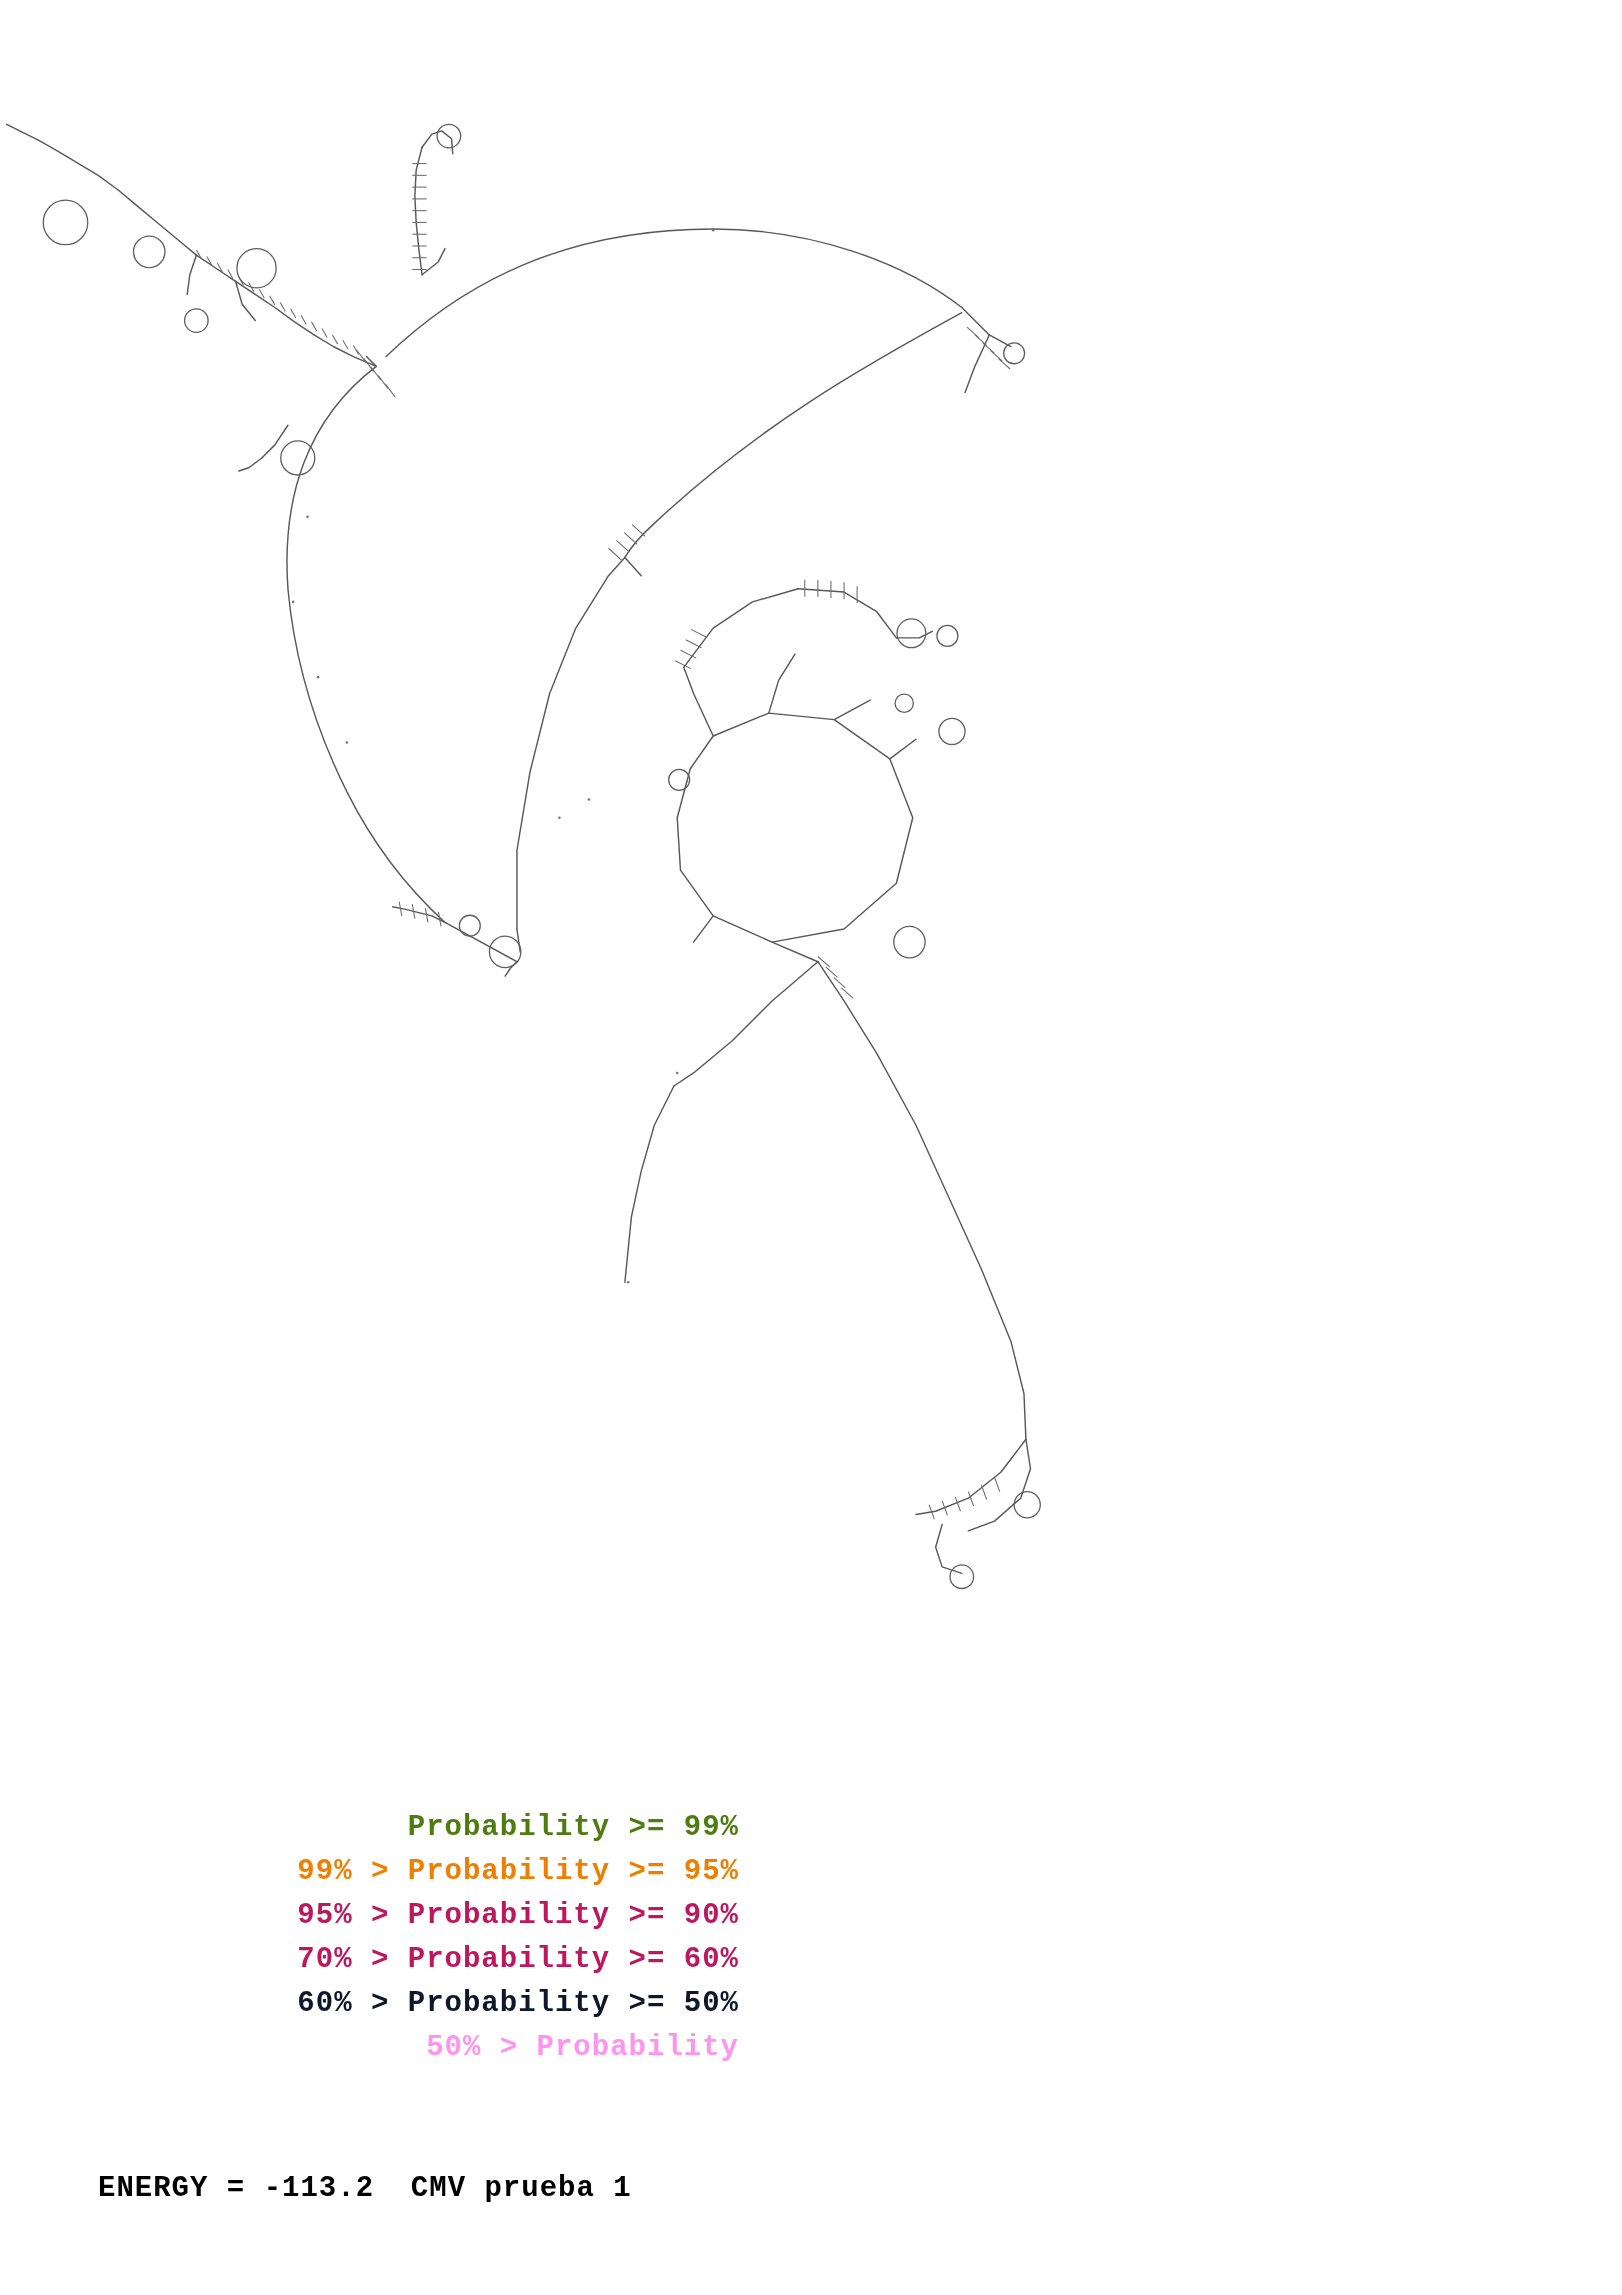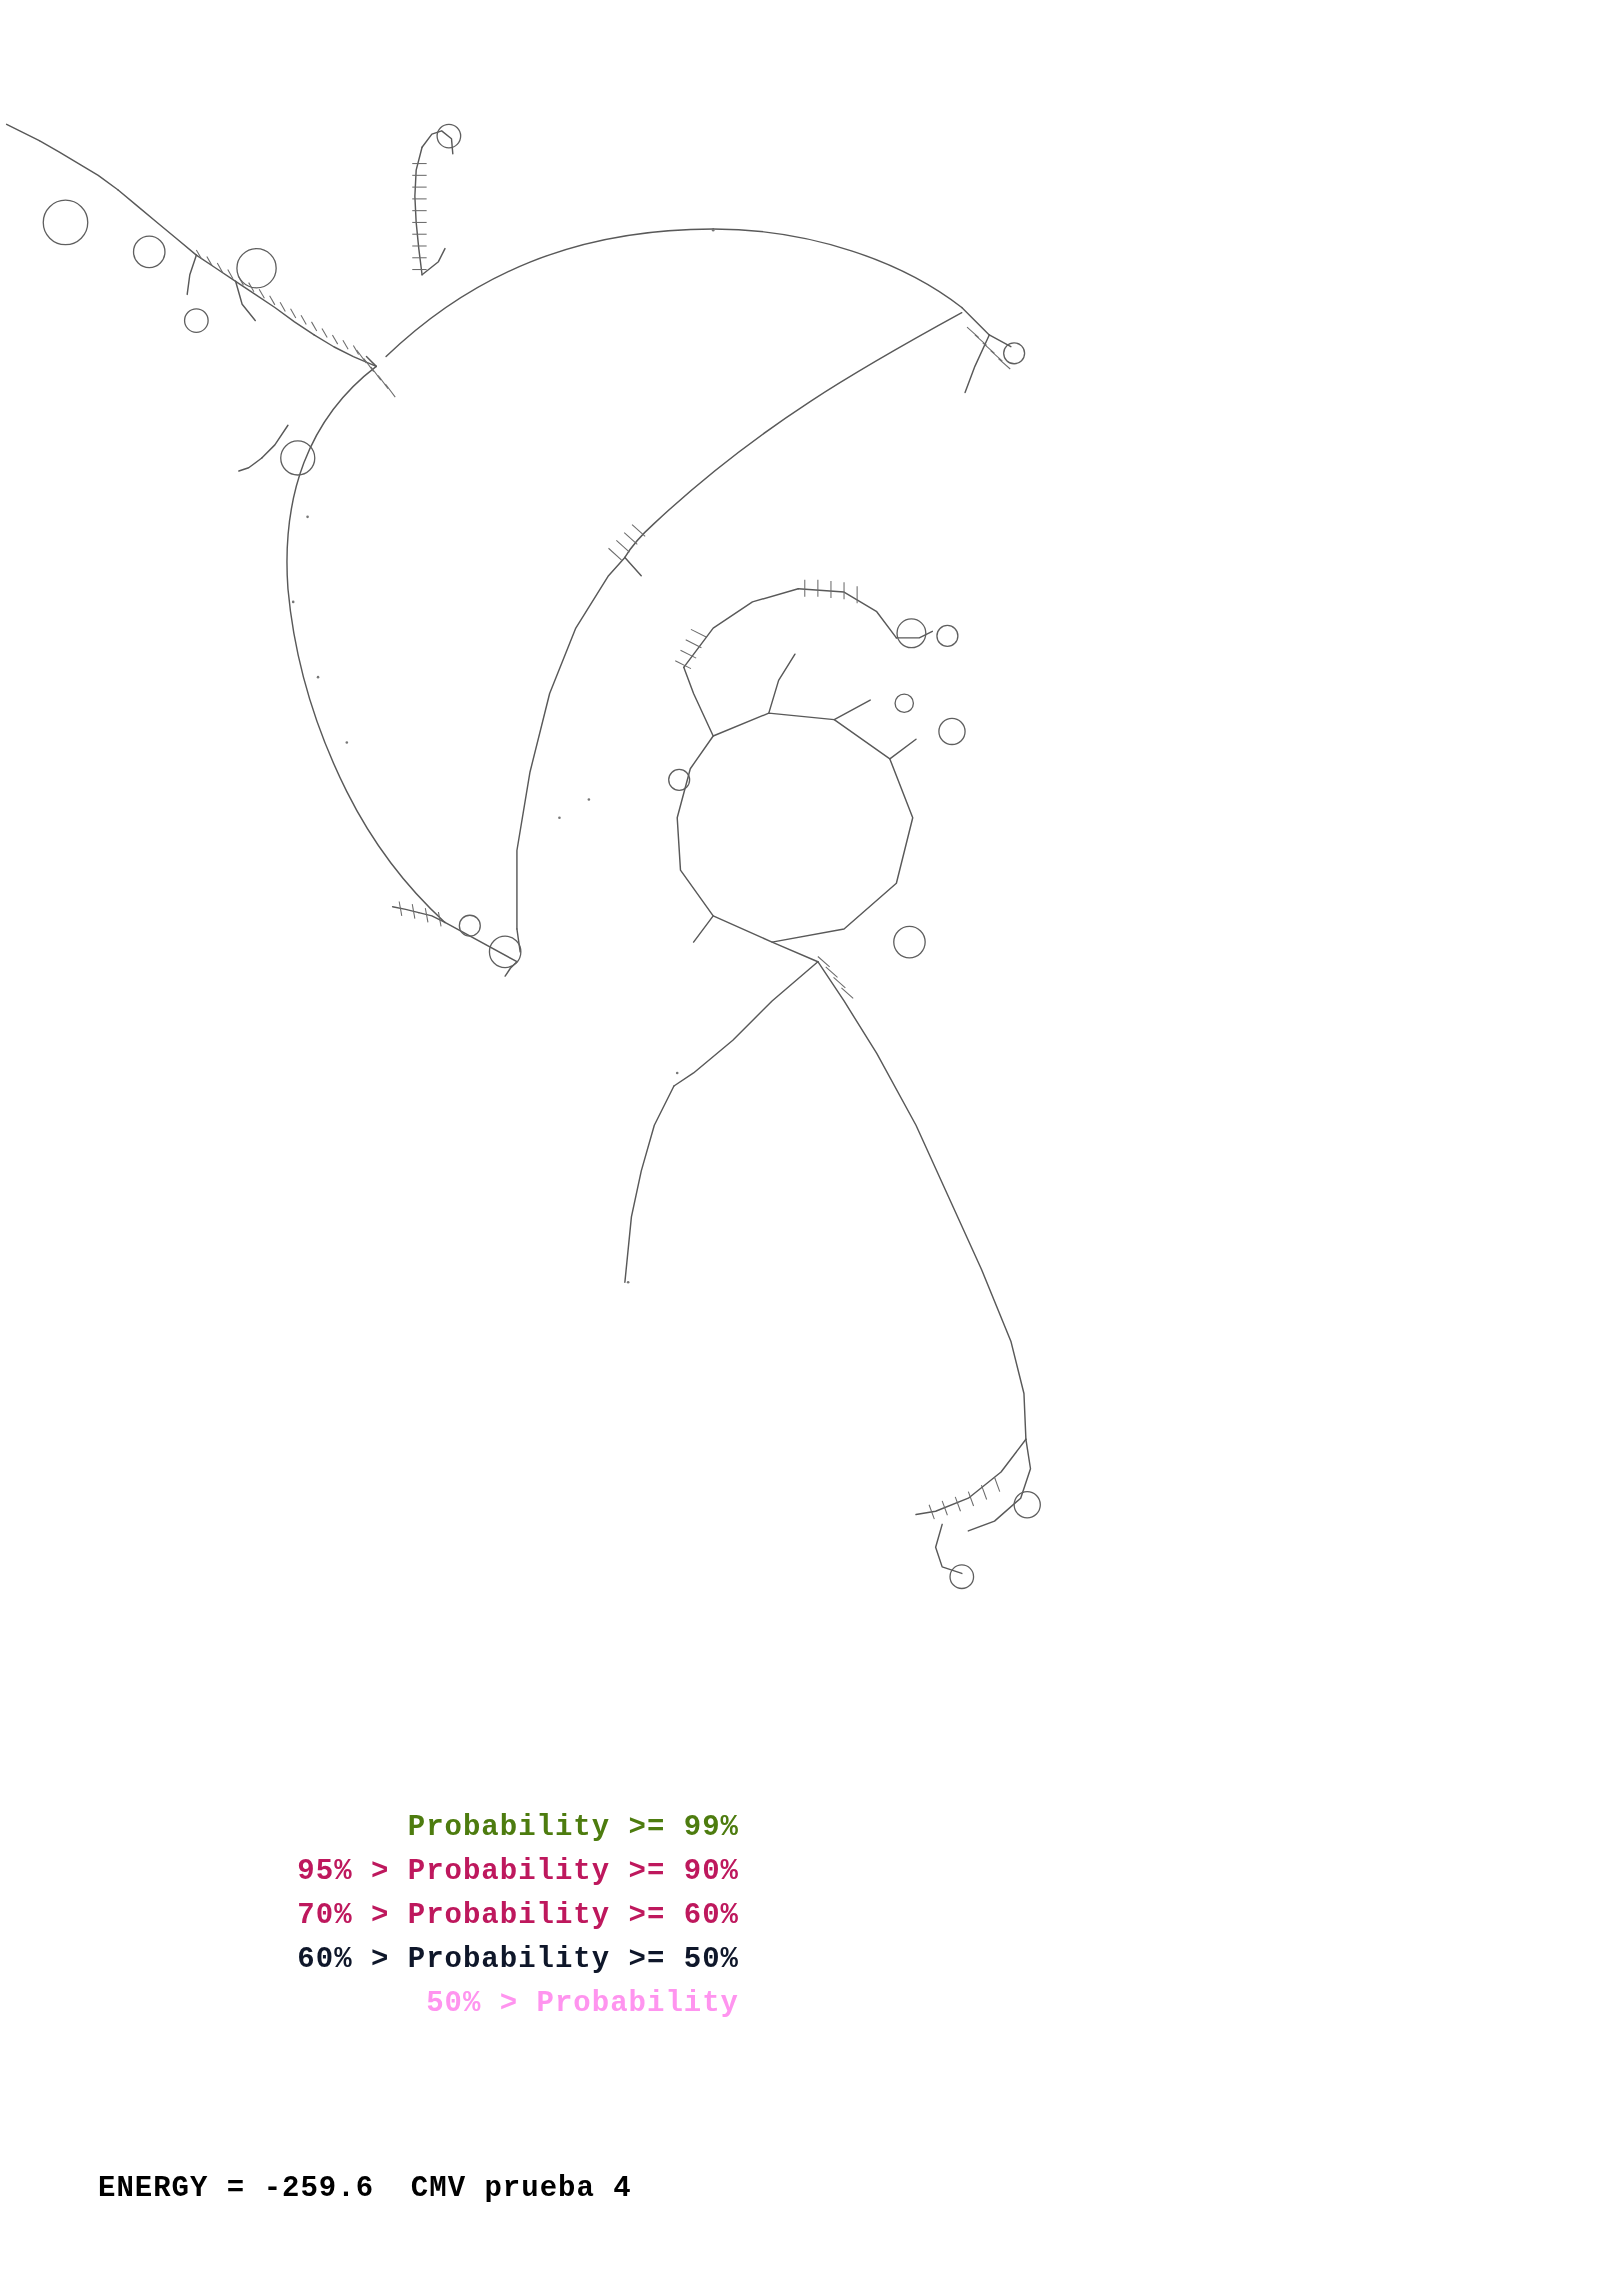--- a/index.html
+++ b/index.html
@@ -243,20 +243,21 @@
     <circle cx="530" cy="1135" r="2"></circle>
     <circle cx="900" cy="1222" r="2"></circle>
     <circle cx="855" cy="1250" r="2"></circle>
     <circle cx="1035" cy="1640" r="2"></circle>
     <circle cx="960" cy="1960" r="2"></circle>
   </g>
 </svg>
 
 <div id="legend">
   <div class="legend-row" style="color:#4d7c0f">Probability &gt;= 99%</div>
+  <div class="legend-row" style="color:#ef7f00">99% &gt; Probability &gt;= 95%</div>
   <div class="legend-row" style="color:#be185d">95% &gt; Probability &gt;= 90%</div>
   <div class="legend-row" style="color:#be185d">70% &gt; Probability &gt;= 60%</div>
   <div class="legend-row" style="color:#0f172a">60% &gt; Probability &gt;= 50%</div>
   <div class="legend-row" style="color:#ff94ef">50% &gt; Probability</div>
 </div>
 
-<div id="energy-line">ENERGY = -259.6  CMV prueba 4</div>
+<div id="energy-line">ENERGY = -113.2  CMV prueba 1</div>
 
 
 </body></html>

